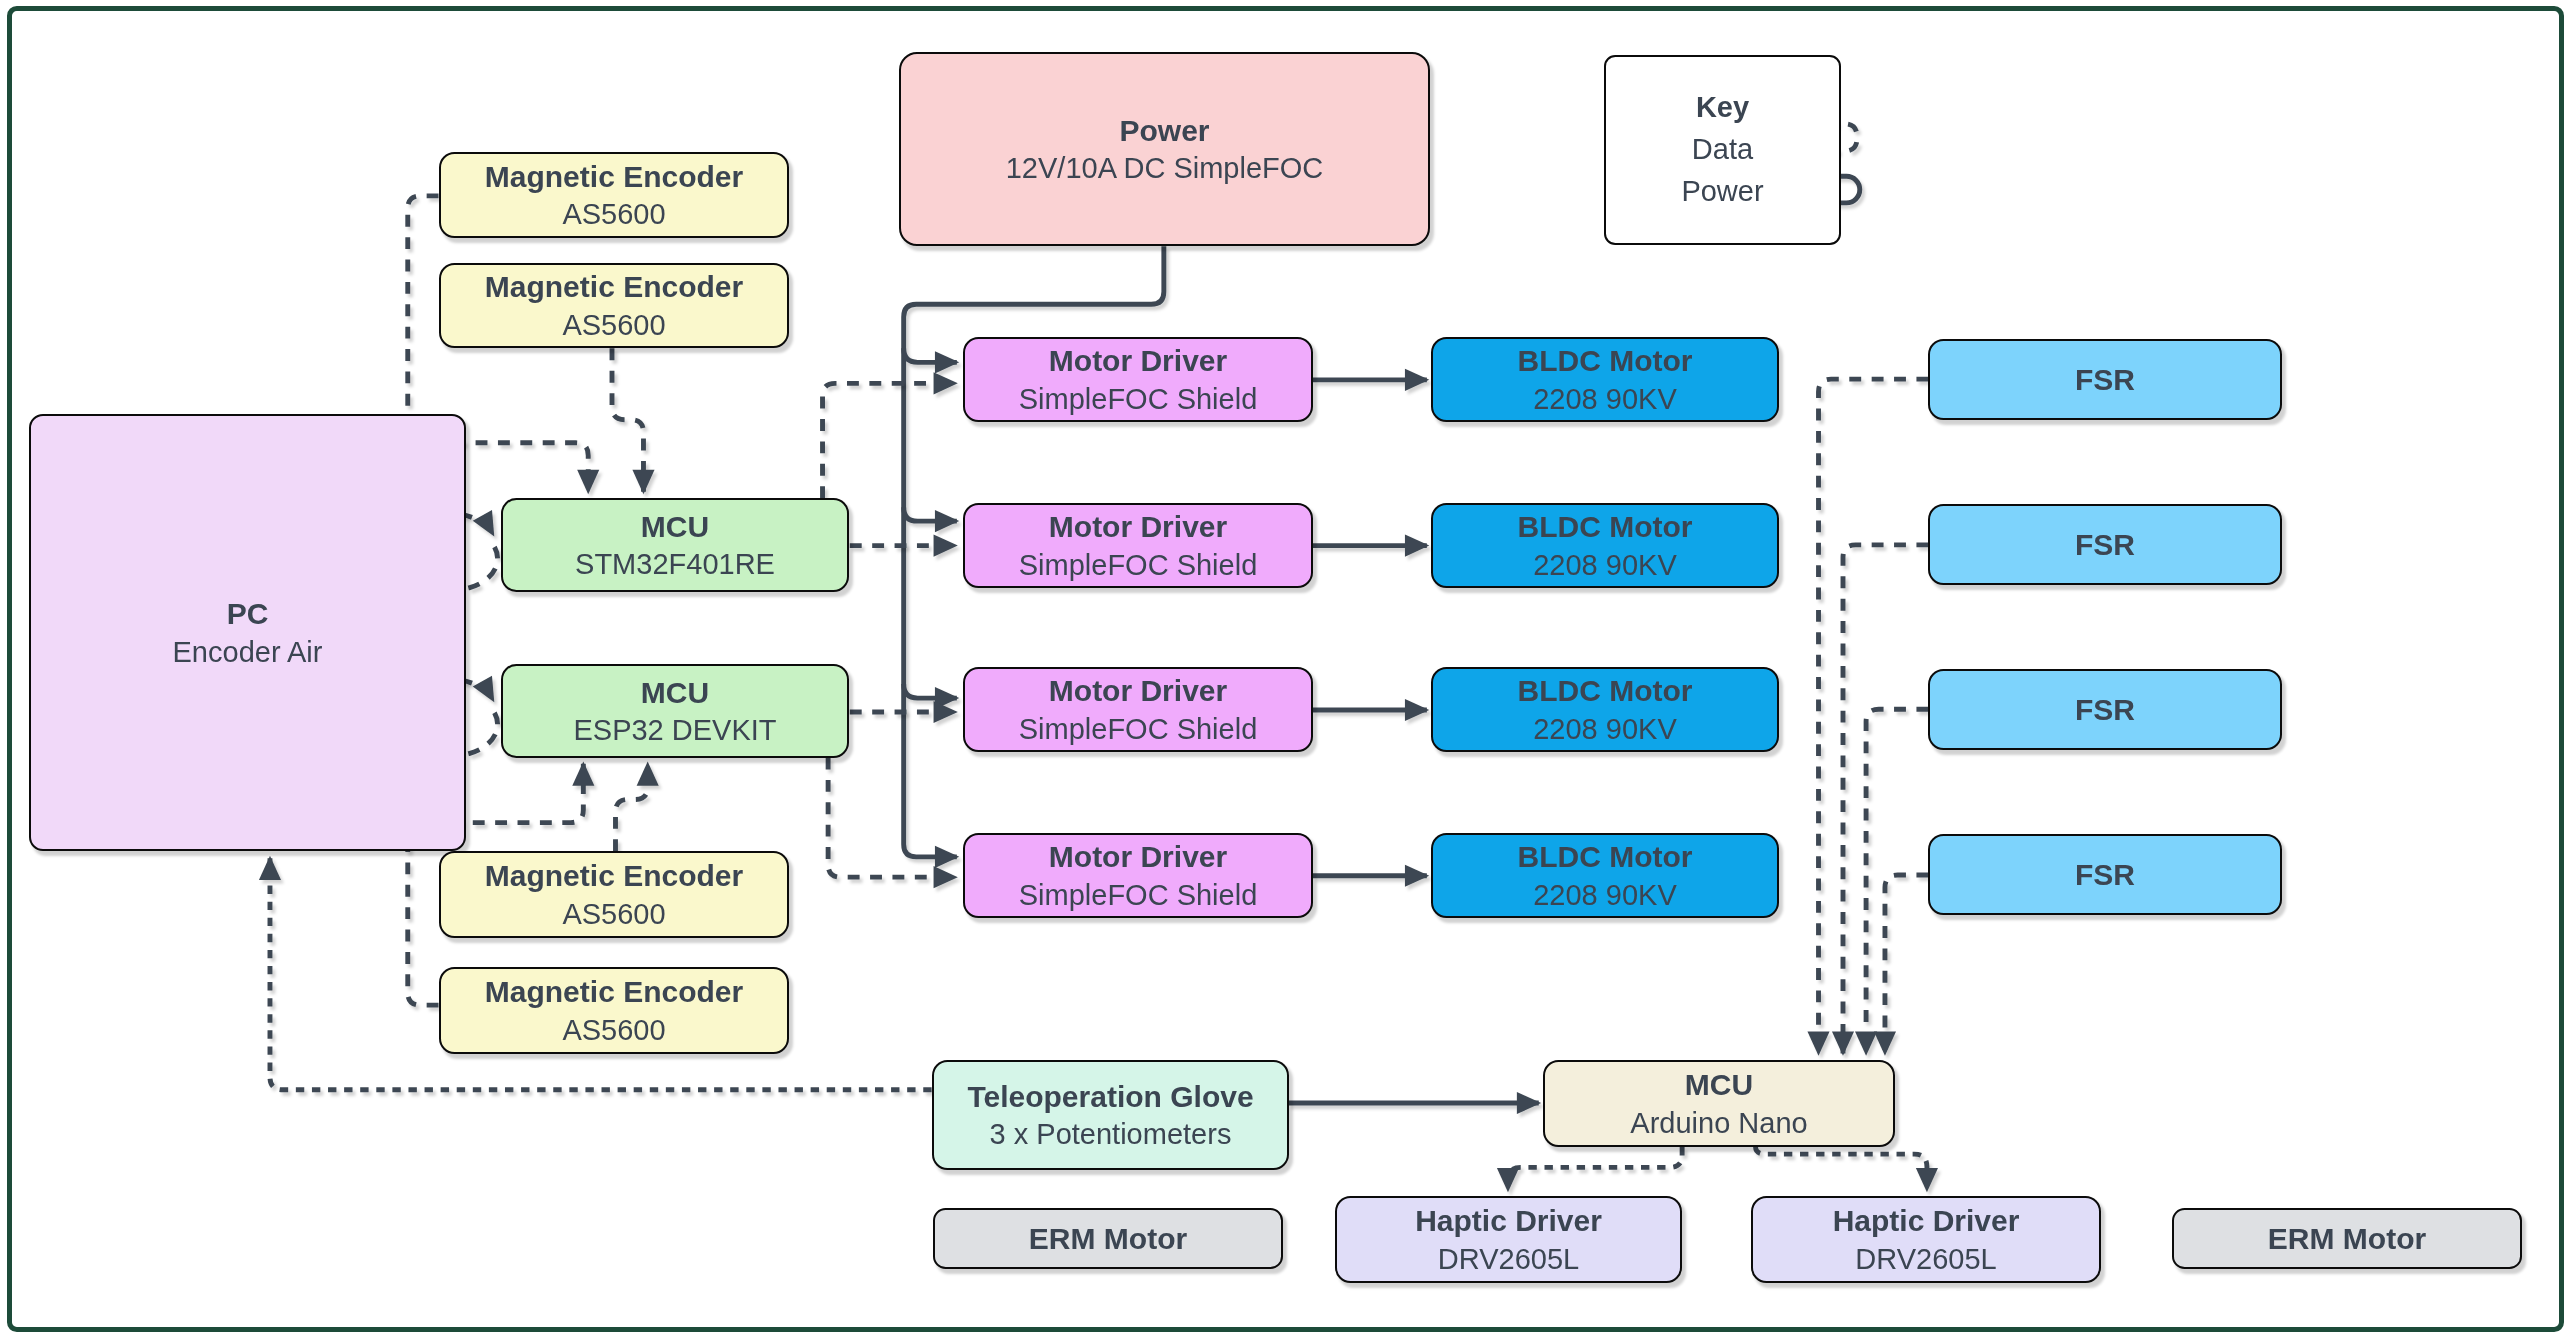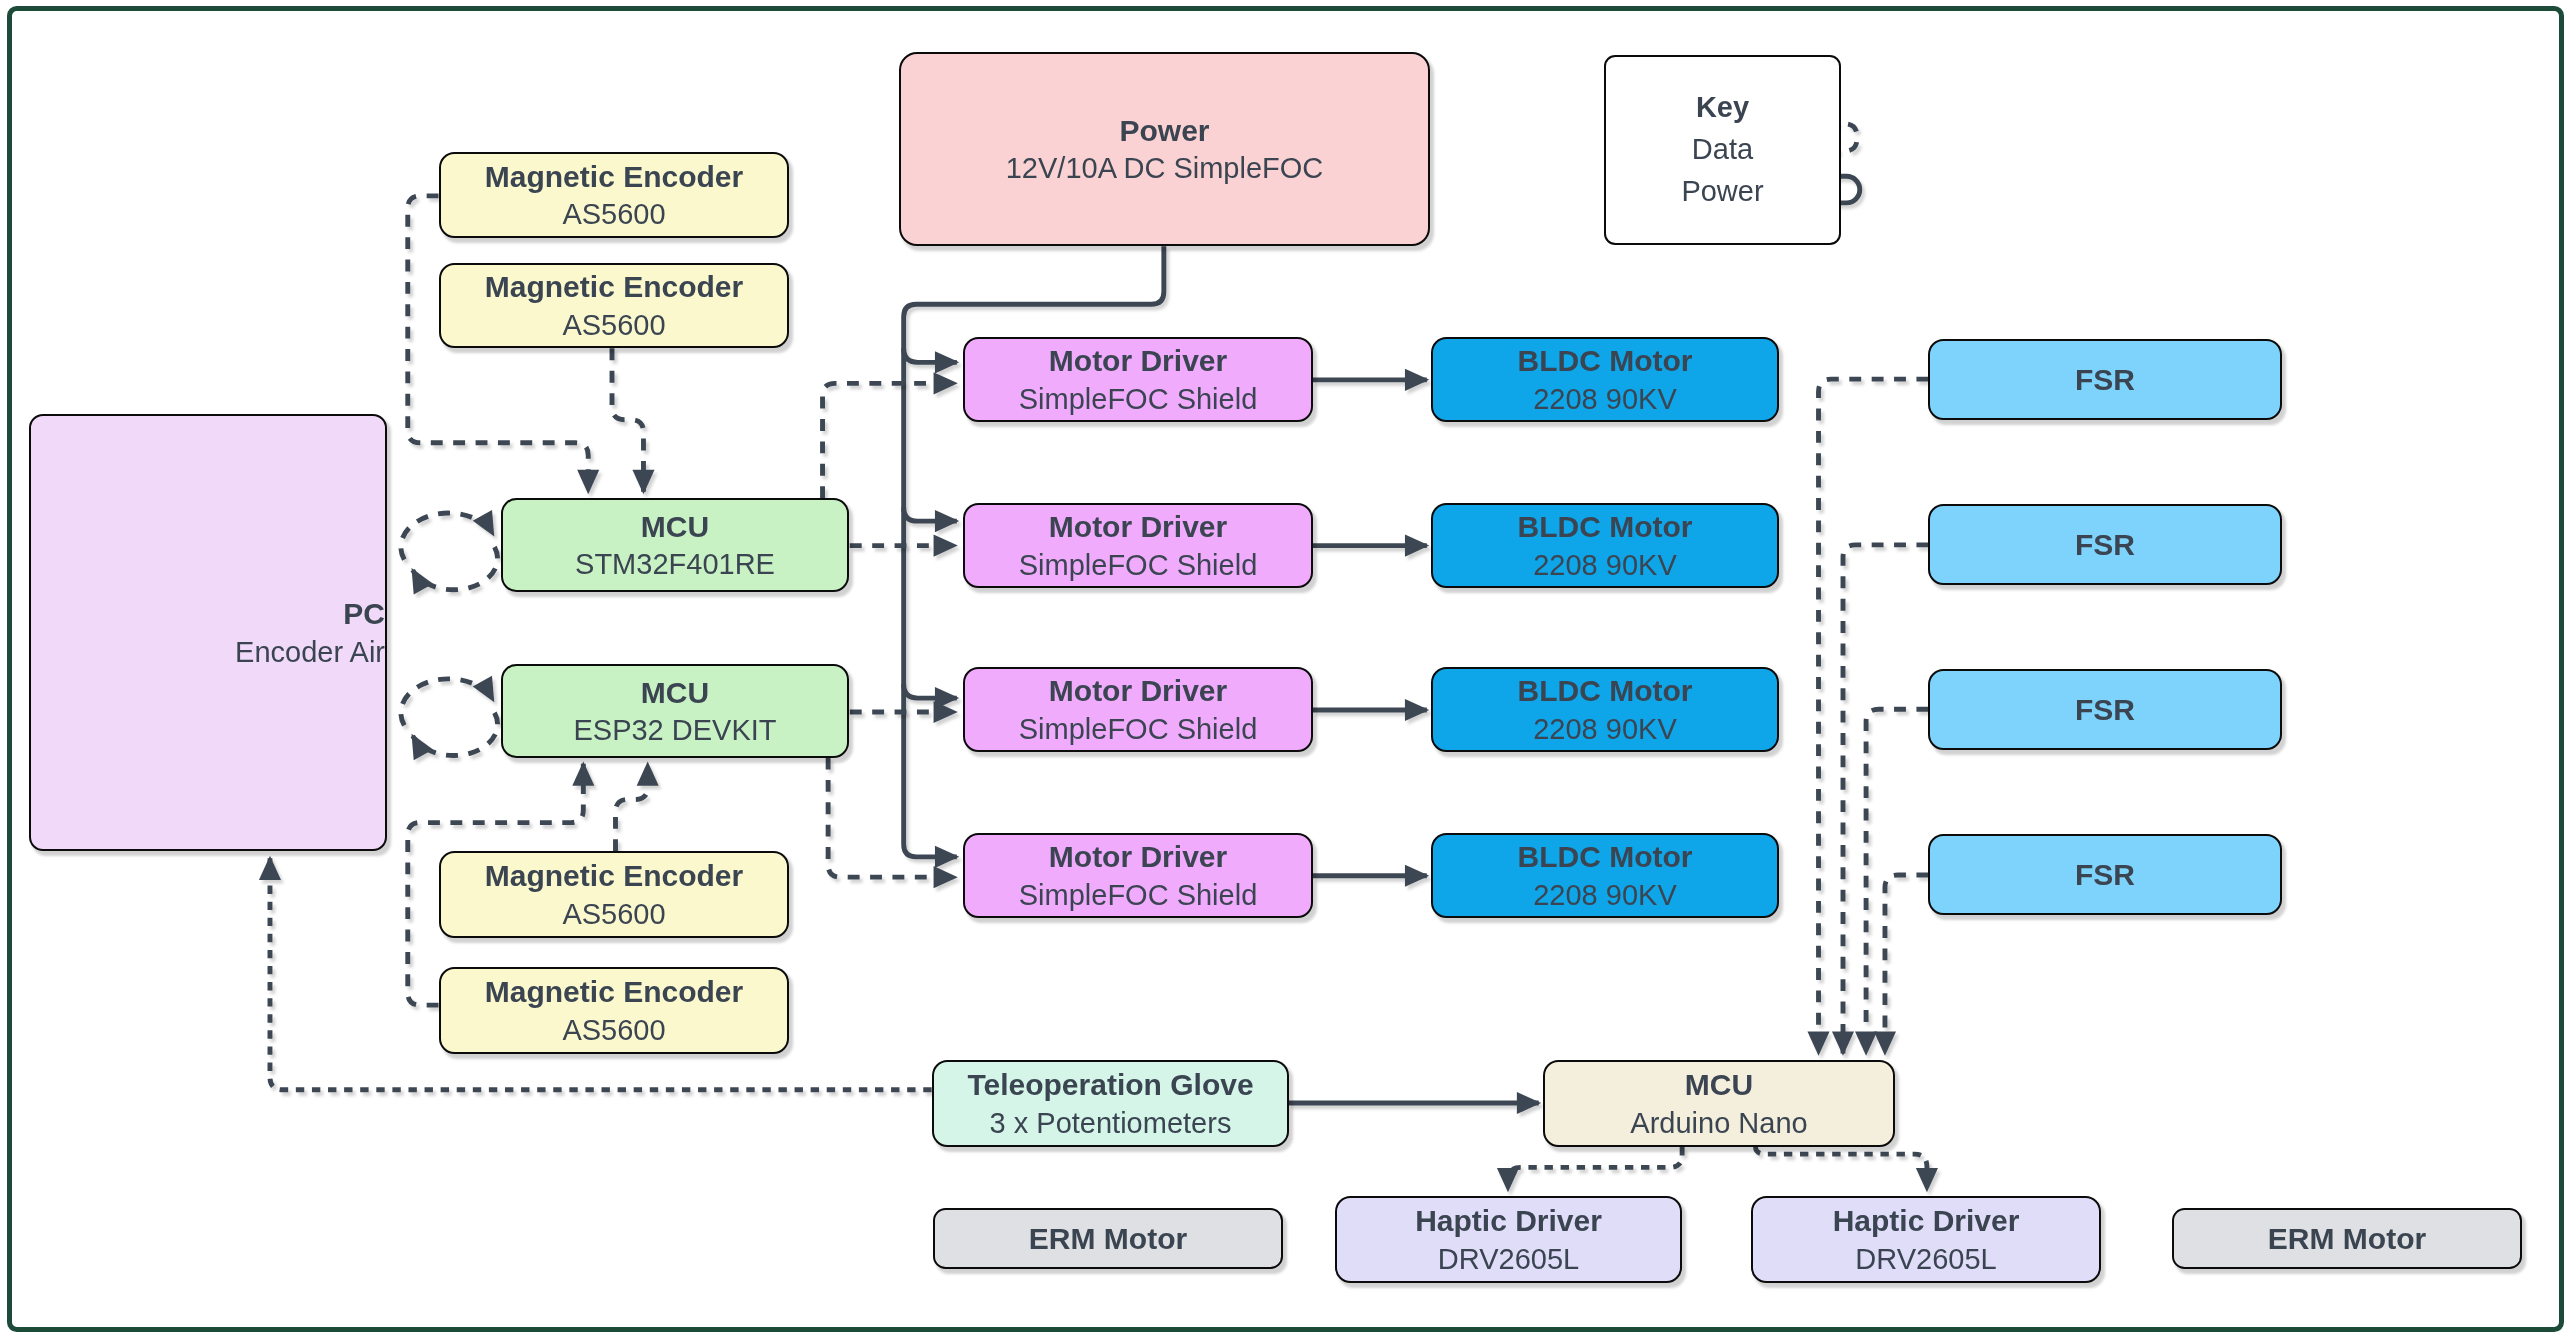--- a/index.html
+++ b/index.html
@@ -85,21 +85,21 @@
       <path d="M 707,1019 A 62,44 0 0 1 590,1052" marker-end="url(#ah)"></path>
     </g>
 
     <g stroke="#3D4752" stroke-width="7" fill="none" stroke-dasharray="12 11" filter="url(#sh)">
       <path d="M 1332,1558 H 404 Q 386,1558 386,1540 V 1227" marker-end="url(#ah)"></path>
       <path d="M 2405,1640 V 1652 Q 2405,1669 2387,1669 H 2174 Q 2156,1669 2156,1687 V 1701" marker-end="url(#ah)"></path>
       <path d="M 2510,1640 Q 2510,1650 2524,1650 H 2737 Q 2755,1650 2755,1668 V 1701" marker-end="url(#ah)"></path>
     </g>
   </svg>
 
-  <div class="node f-pc" style="left:29px;top:414px;width:358px;height:437px;border-radius:14px;align-items:flex-end;">
+  <div class="node f-pc" style="left:29px;top:414px;width:437px;height:437px;border-radius:14px;">
     <div class="t">PC</div>
     <div class="s">Encoder Air</div>
   </div>
 
   <div class="node f-enc" style="left:439px;top:152px;width:350px;height:86px;">
     <div class="t">Magnetic Encoder</div>
     <div class="s">AS5600</div>
   </div>
 
   <div class="node f-enc" style="left:439px;top:263px;width:350px;height:85px;">
@@ -178,21 +178,21 @@
   <div class="node f-fsr" style="left:1928px;top:504px;width:354px;height:81px;">
     <div class="t">FSR</div>
   </div>
   <div class="node f-fsr" style="left:1928px;top:669px;width:354px;height:81px;">
     <div class="t">FSR</div>
   </div>
   <div class="node f-fsr" style="left:1928px;top:834px;width:354px;height:81px;">
     <div class="t">FSR</div>
   </div>
 
-  <div class="node f-glove" style="left:932px;top:1060px;width:357px;height:87px;">
+  <div class="node f-glove" style="left:932px;top:1060px;width:357px;height:110px;">
     <div class="t">Teleoperation Glove</div>
     <div class="s">3 x Potentiometers</div>
   </div>
 
   <div class="node f-nano" style="left:1543px;top:1060px;width:352px;height:87px;">
     <div class="t">MCU</div>
     <div class="s">Arduino Nano</div>
   </div>
 
   <div class="node f-haptic" style="left:1335px;top:1196px;width:347px;height:87px;">

